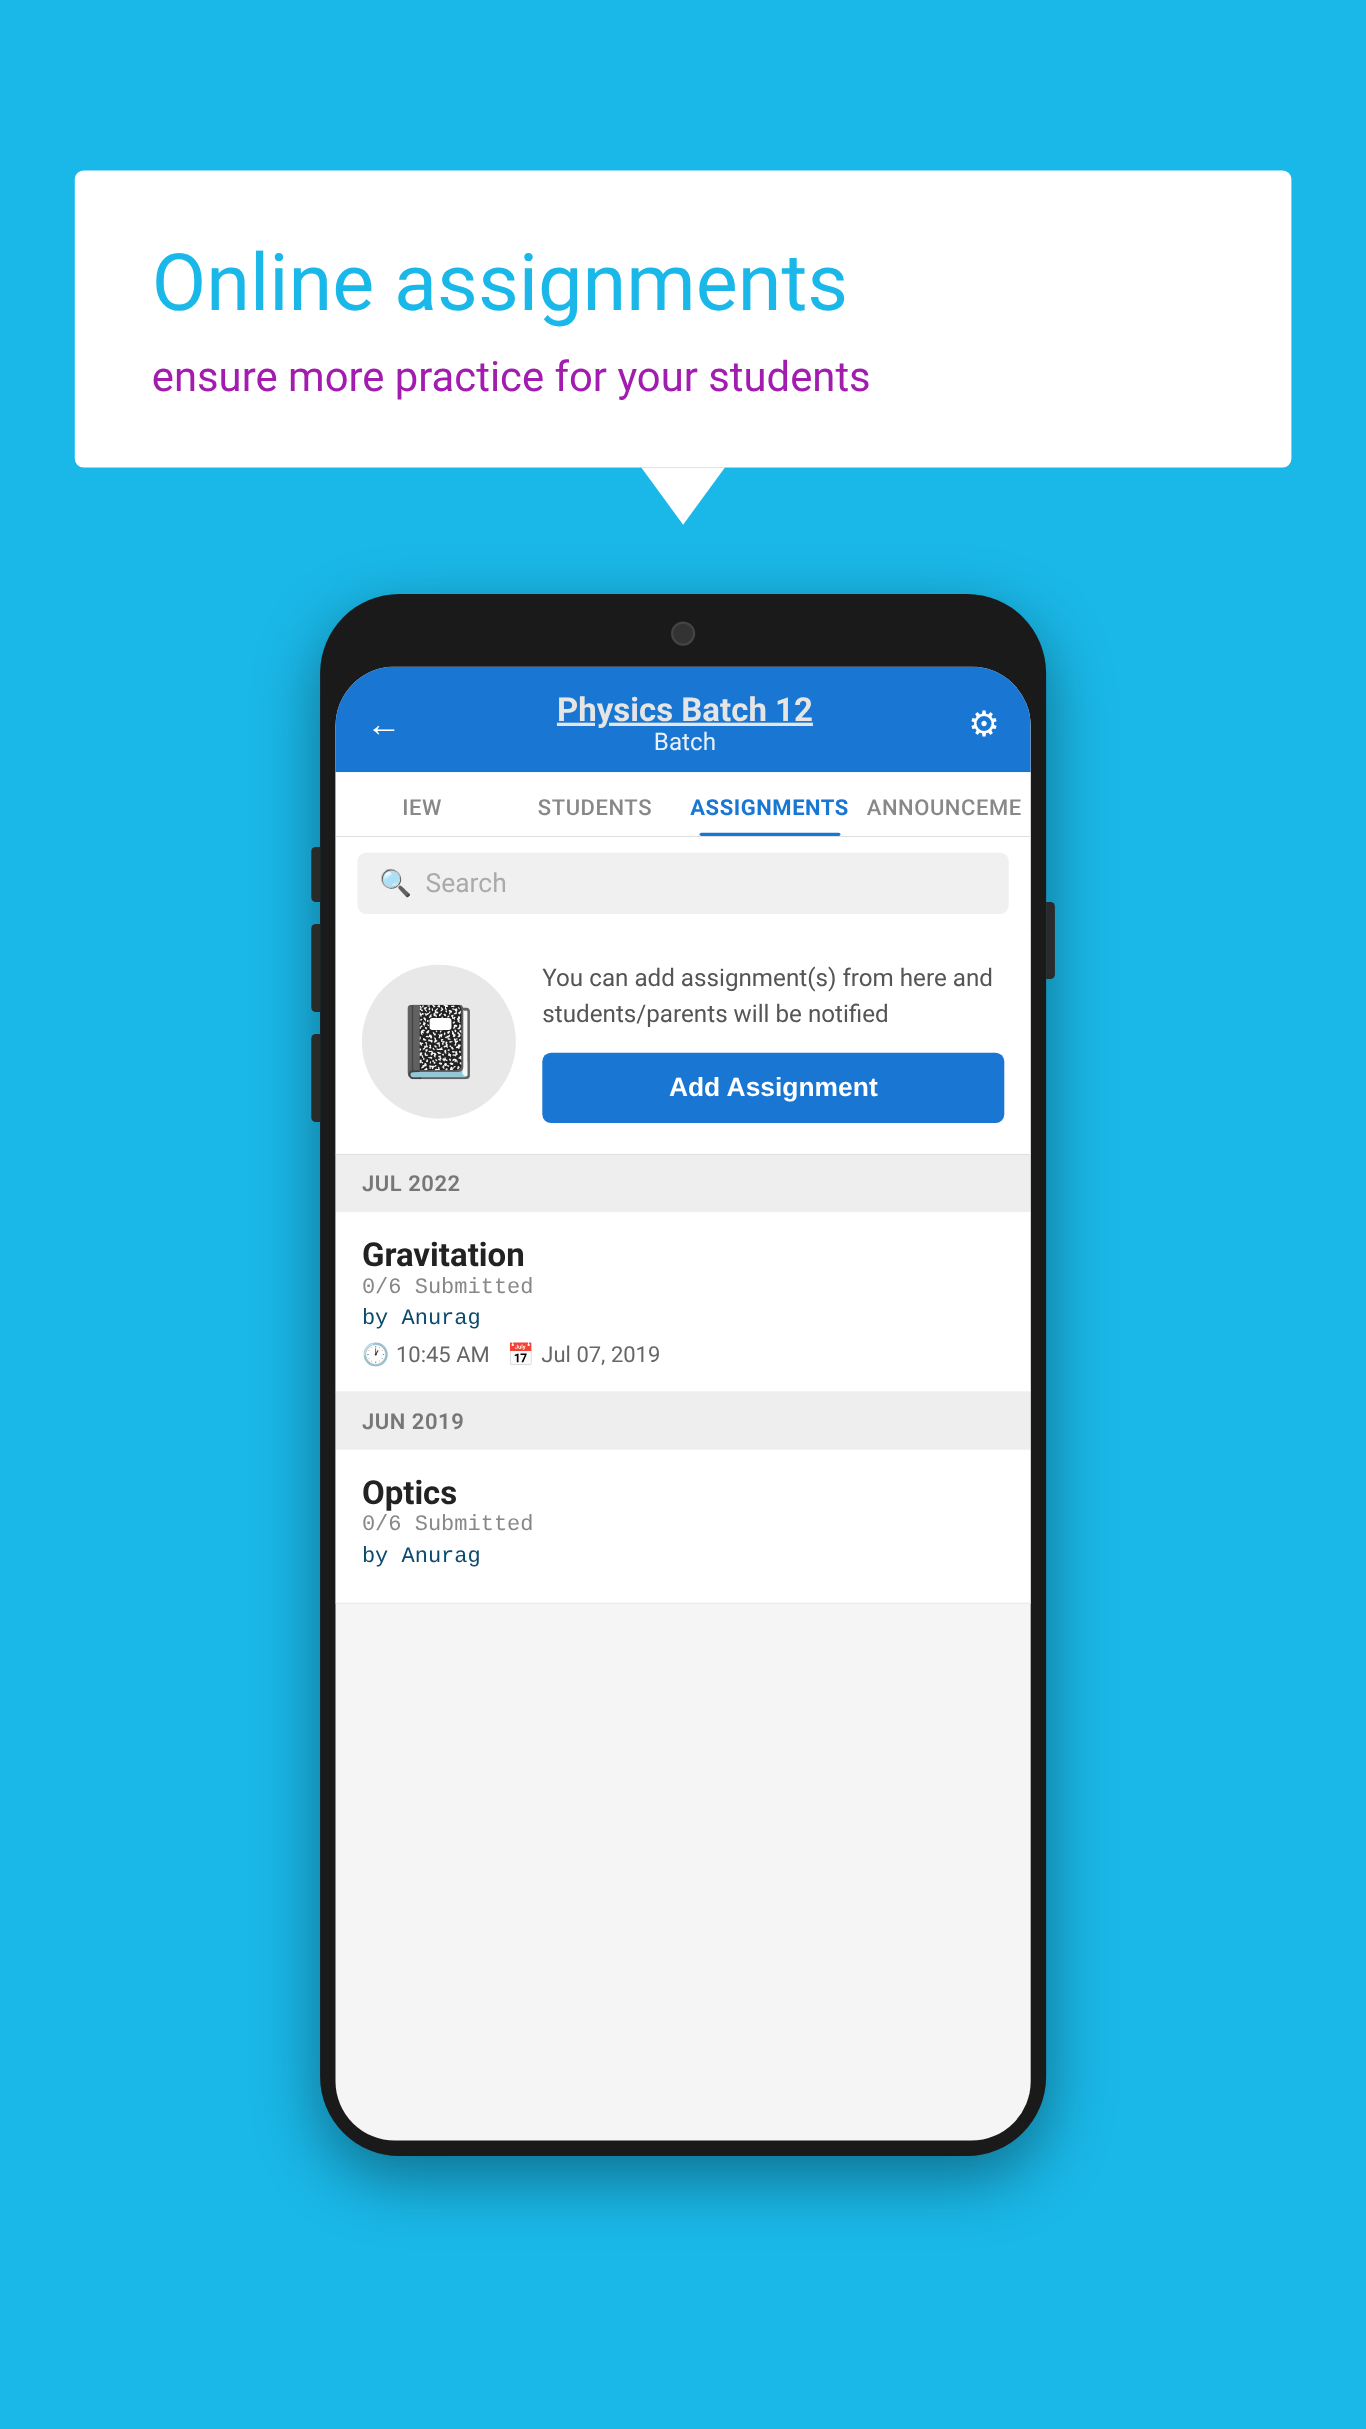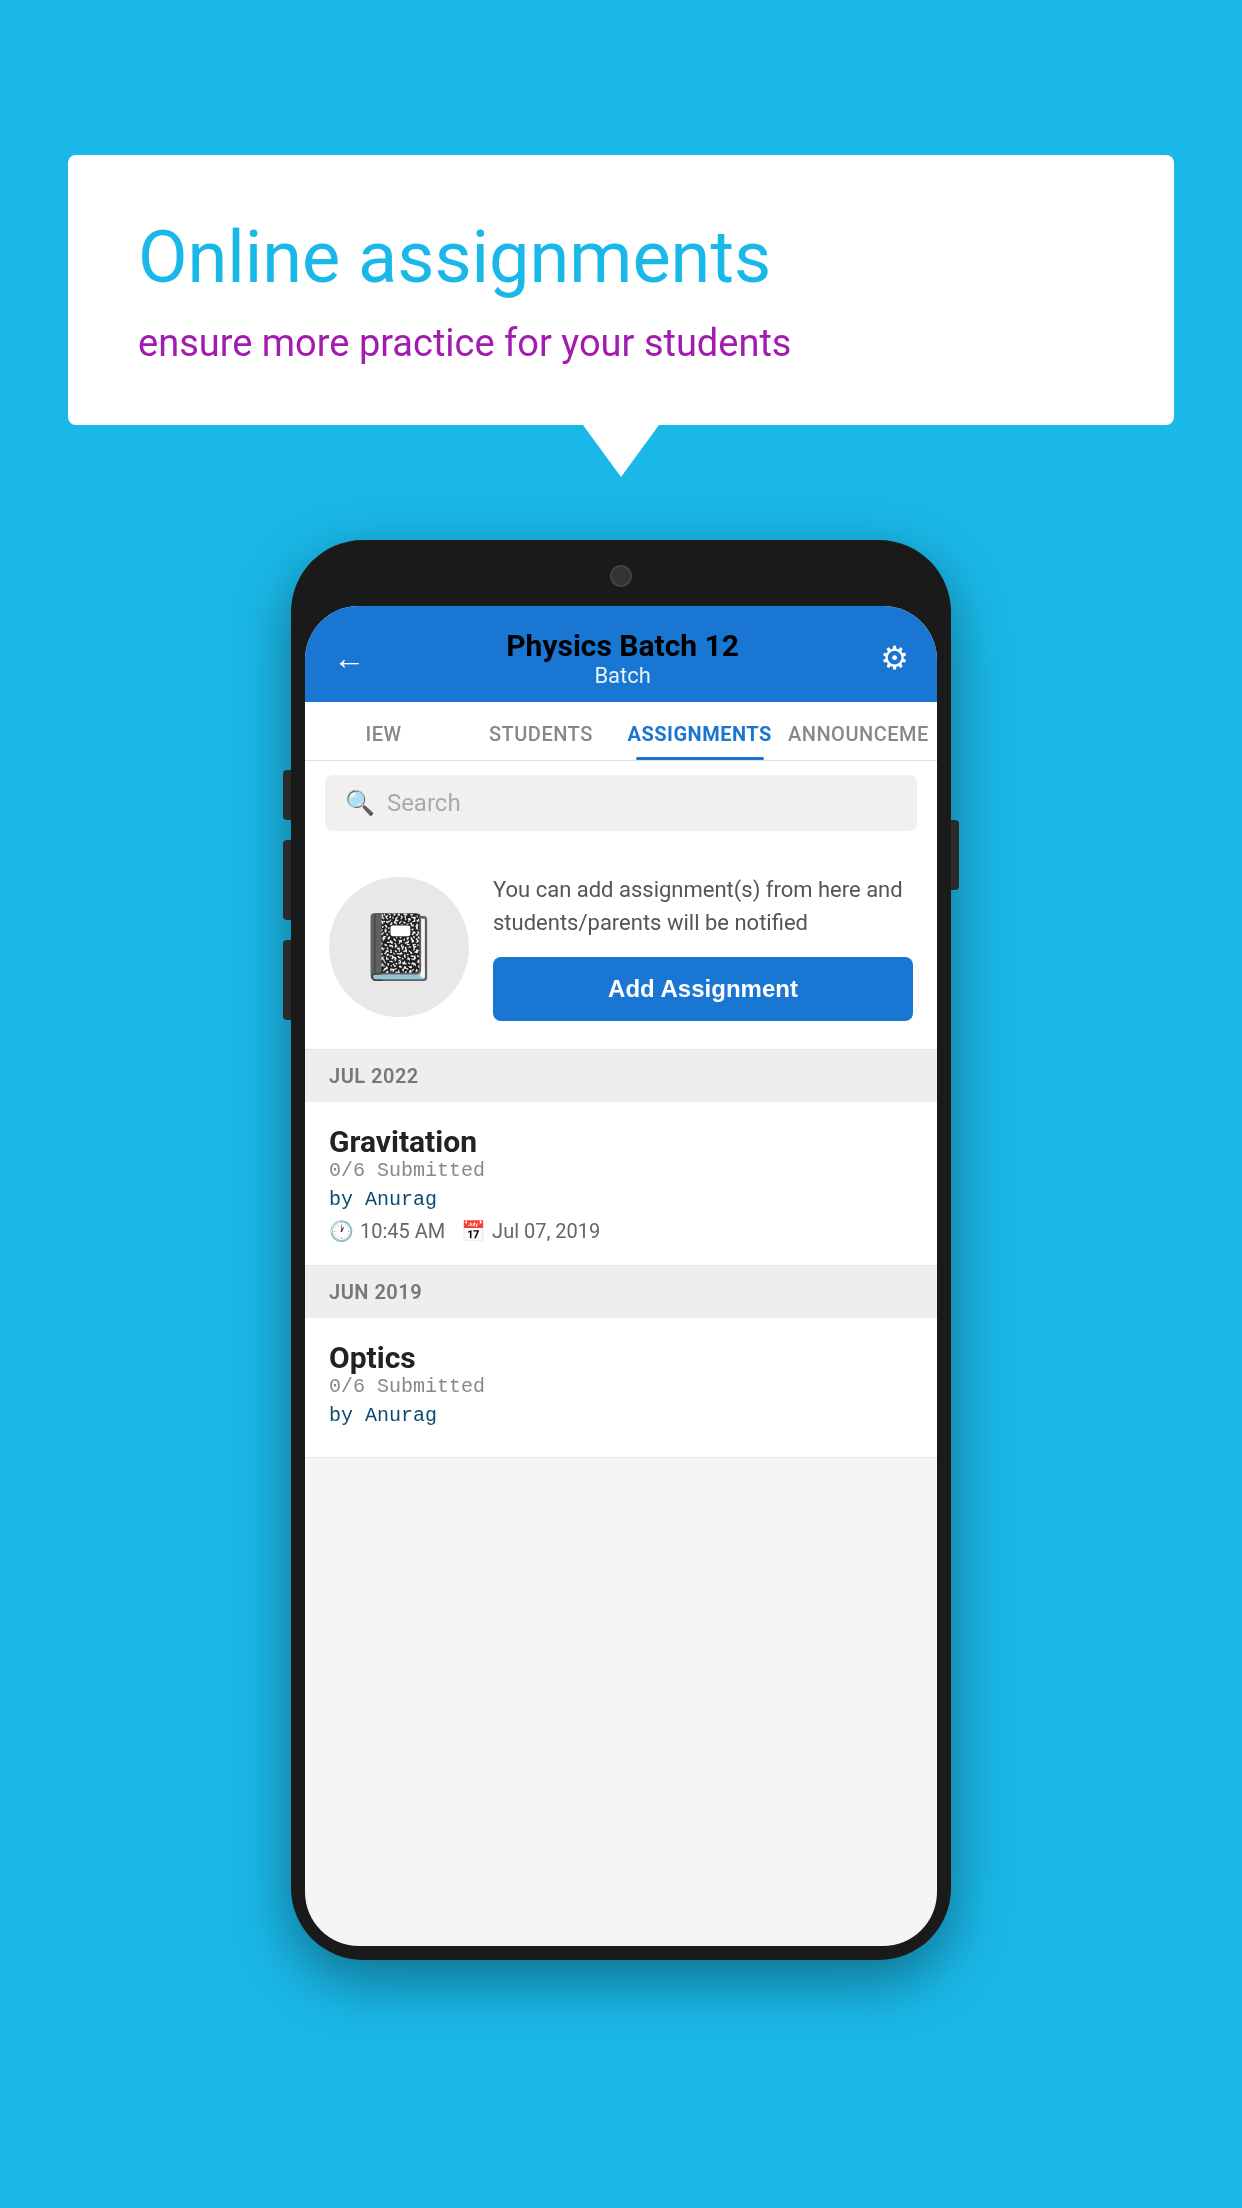--- a/index.html
+++ b/index.html
@@ -144,23 +144,24 @@
       font-size: 32px;
       cursor: pointer;
     }
 
     .header-title-group {
       text-align: center;
       flex: 1;
     }
 
     .header-title {
-      color: #000000;
+      color: #e5e5e5;
       font-size: 30px;
       font-weight: 700;
+      text-decoration: underline;
     }
 
     .header-subtitle {
       color: rgba(255,255,255,0.9);
       font-size: 22px;
     }
 
     .header-gear {
       color: white;
       font-size: 32px;

